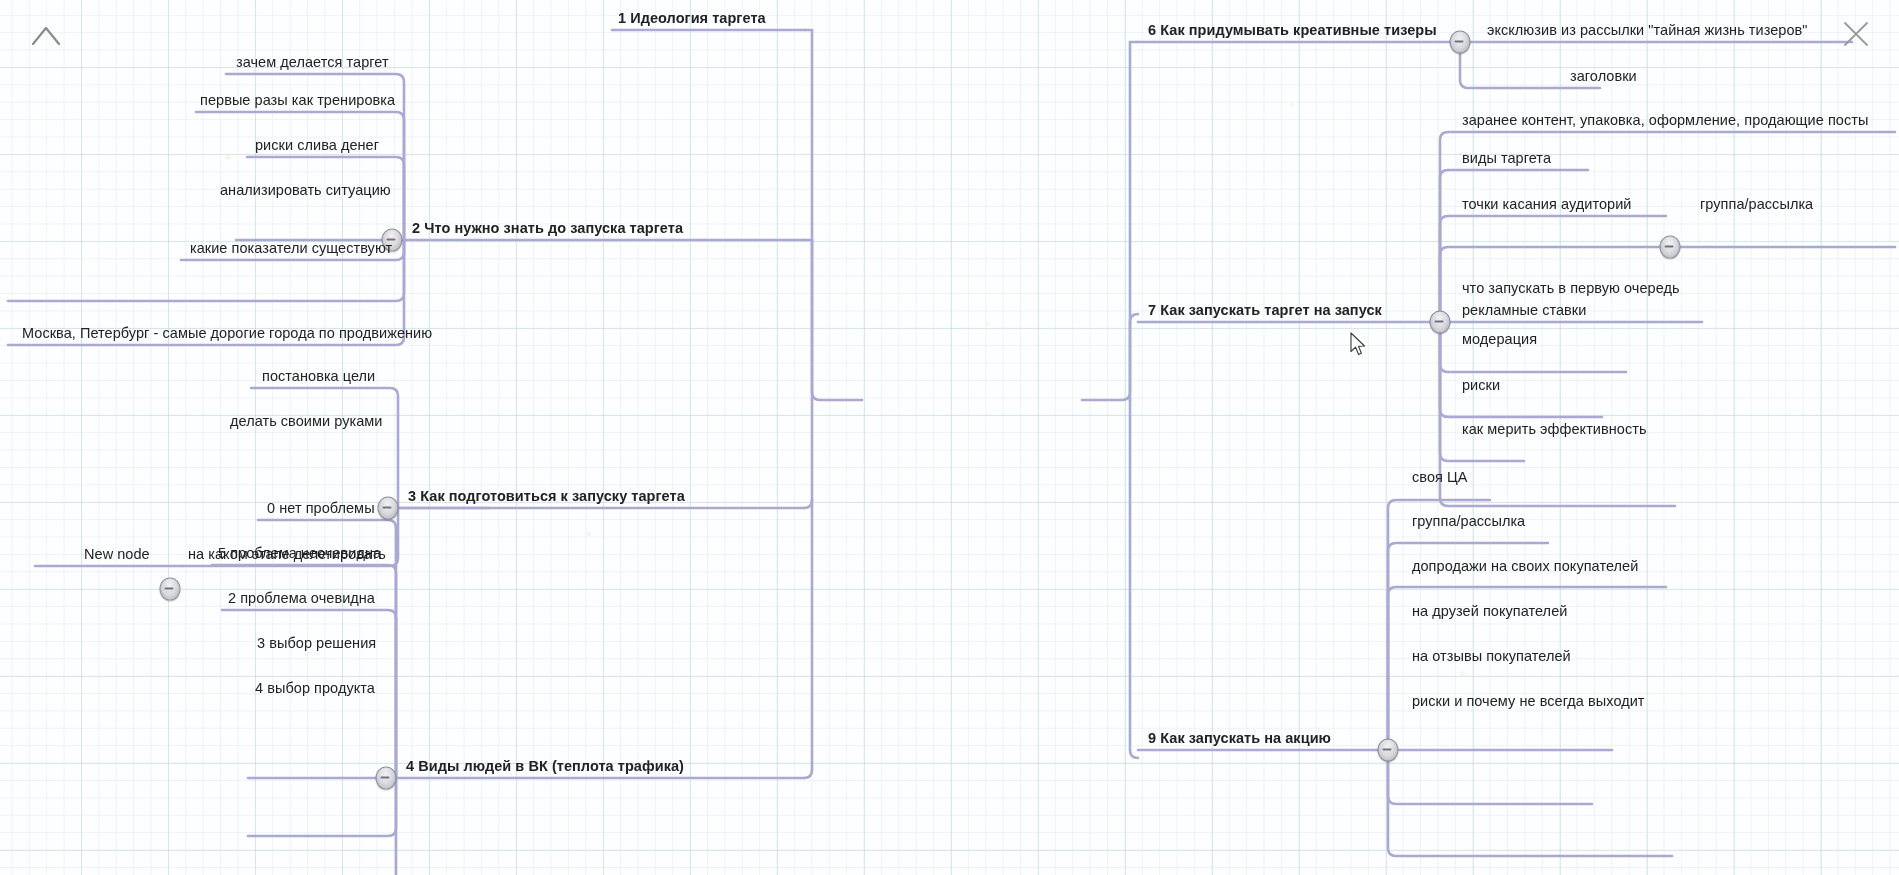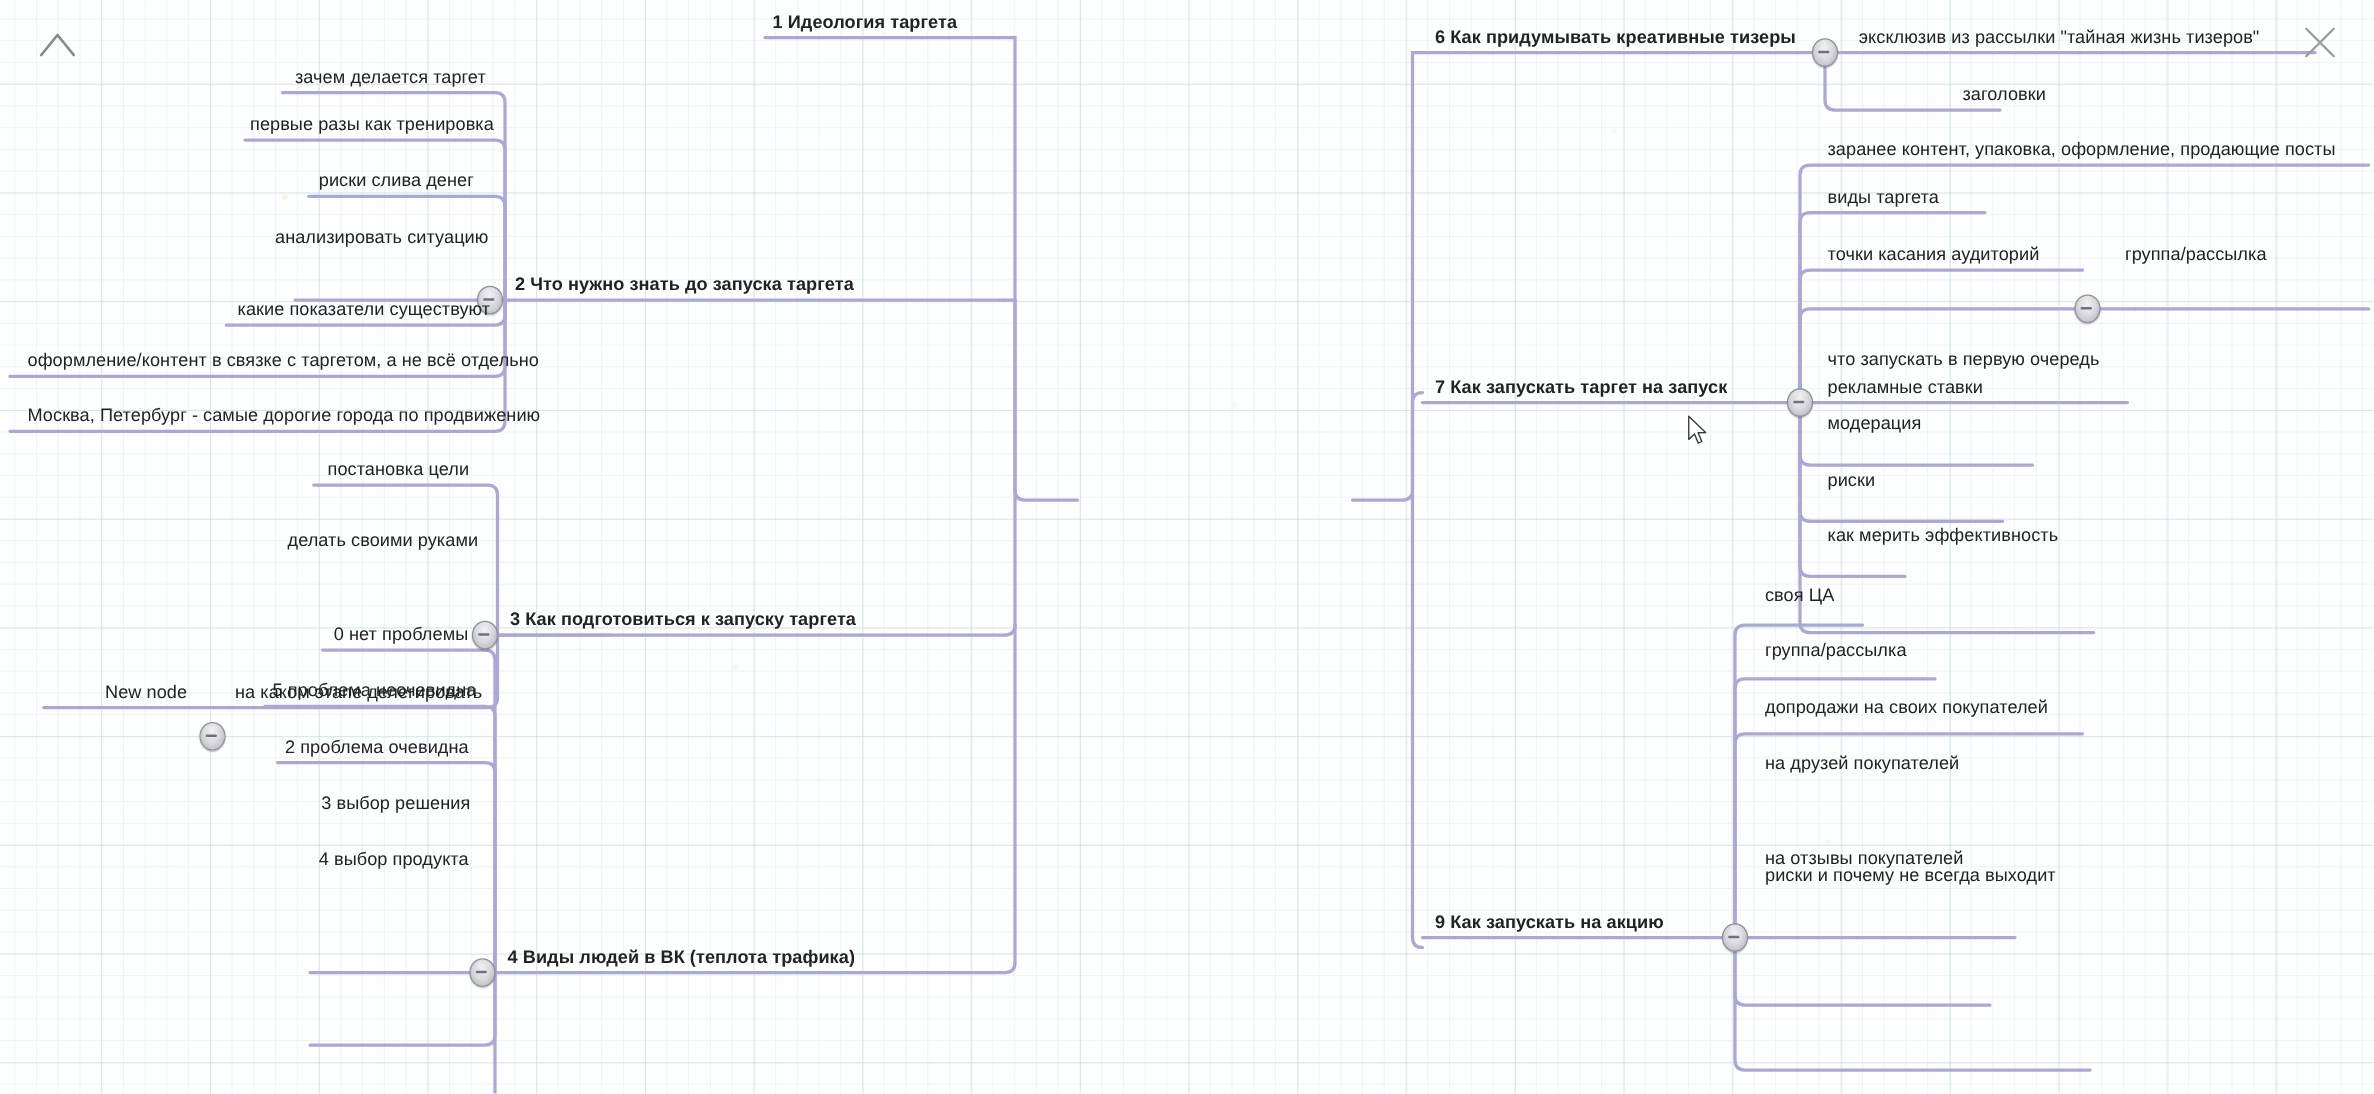--- a/index.html
+++ b/index.html
@@ -212,28 +212,27 @@
   <div class="node lvl1" style="left:618px; top:30px;">1 Идеология таргета</div>
 
   <div class="node lvl1" style="left:412px; top:240px;">2 Что нужно знать до запуска таргета</div>
   <div class="toggle" style="left:392px; top:240px;"></div>
 
   <div class="node lvl2" style="left:236px; top:74px;">зачем делается таргет</div>
   <div class="node lvl2" style="left:200px; top:112px;">первые разы как тренировка</div>
   <div class="node lvl2" style="left:255px; top:157px;">риски слива денег</div>
   <div class="node lvl2" style="left:220px; top:202px;">анализировать ситуацию</div>
   <div class="node lvl2" style="left:190px; top:260px;">какие показатели существуют</div>
-  <div class="node lvl2" style="left:22px; top:301px;">оформление/контент в связке с таргетом, а не всё отдельно</div>
   <div class="node lvl2" style="left:22px; top:345px;">Москва, Петербург - самые дорогие города по продвижению</div>
 
   <div class="node lvl1" style="left:408px; top:508px;">3 Как подготовиться к запуску таргета</div>
   <div class="toggle" style="left:388px; top:508px;"></div>
 
   <div class="node lvl2" style="left:262px; top:388px;">постановка цели</div>
-  <div class="node lvl2" style="left:230px; top:433px;margin-top:12px;">делать своими руками</div>
+  <div class="node lvl2" style="left:230px; top:433px;">делать своими руками</div>
   <div class="node lvl2" style="left:188px; top:566px;">на каком этапе делегировать</div>
   <div class="toggle" style="left:170px; top:589px;"></div>
   <div class="node lvl3" style="left:84px; top:566px;">New node</div>
 
   <div class="node lvl1" style="left:406px; top:778px;">4 Виды людей в ВК (теплота трафика)</div>
   <div class="toggle" style="left:386px; top:778px;"></div>
 
   <div class="node lvl2" style="left:267px; top:520px;">0 нет проблемы</div>
   <div class="node lvl2" style="left:218px; top:565px;">5 проблема неочевидна</div>
   <div class="node lvl2" style="left:228px; top:610px;">2 проблема очевидна</div>
@@ -260,21 +259,21 @@
   <div class="node lvl2" style="left:1462px; top:397px;">риски</div>
   <div class="node lvl2" style="left:1462px; top:441px;">как мерить эффективность</div>
 
   <div class="node lvl1" style="left:1148px; top:750px;">9 Как запускать на акцию</div>
   <div class="toggle" style="left:1388px; top:750px;"></div>
 
   <div class="node lvl2" style="left:1412px; top:489px;">своя ЦА</div>
   <div class="node lvl2" style="left:1412px; top:533px;">группа/рассылка</div>
   <div class="node lvl2" style="left:1412px; top:578px;">допродажи на своих покупателей</div>
   <div class="node lvl2" style="left:1412px; top:623px;">на друзей покупателей</div>
-  <div class="node lvl2" style="left:1412px; top:668px;margin-top:31px;">на отзывы покупателей</div>
+  <div class="node lvl2" style="left:1412px; top:668px;">на отзывы покупателей</div>
   <div class="node lvl2" style="left:1412px; top:713px;">риски и почему не всегда выходит</div>
 
   <svg id="chevron-up-icon" viewBox="0 0 30 22" xmlns="http://www.w3.org/2000/svg">
     <path d="M 2 20 L 15 4 L 28 20" fill="none" stroke="#8a8a8a" stroke-width="2.2" stroke-linecap="round" stroke-linejoin="round"></path>
   </svg>
 
   <svg id="close-icon" viewBox="0 0 32 32" xmlns="http://www.w3.org/2000/svg">
     <path d="M 5 5 L 27 27 M 27 5 L 5 27" fill="none" stroke="#9a9a9a" stroke-width="1.8" stroke-linecap="round"></path>
   </svg>
 

